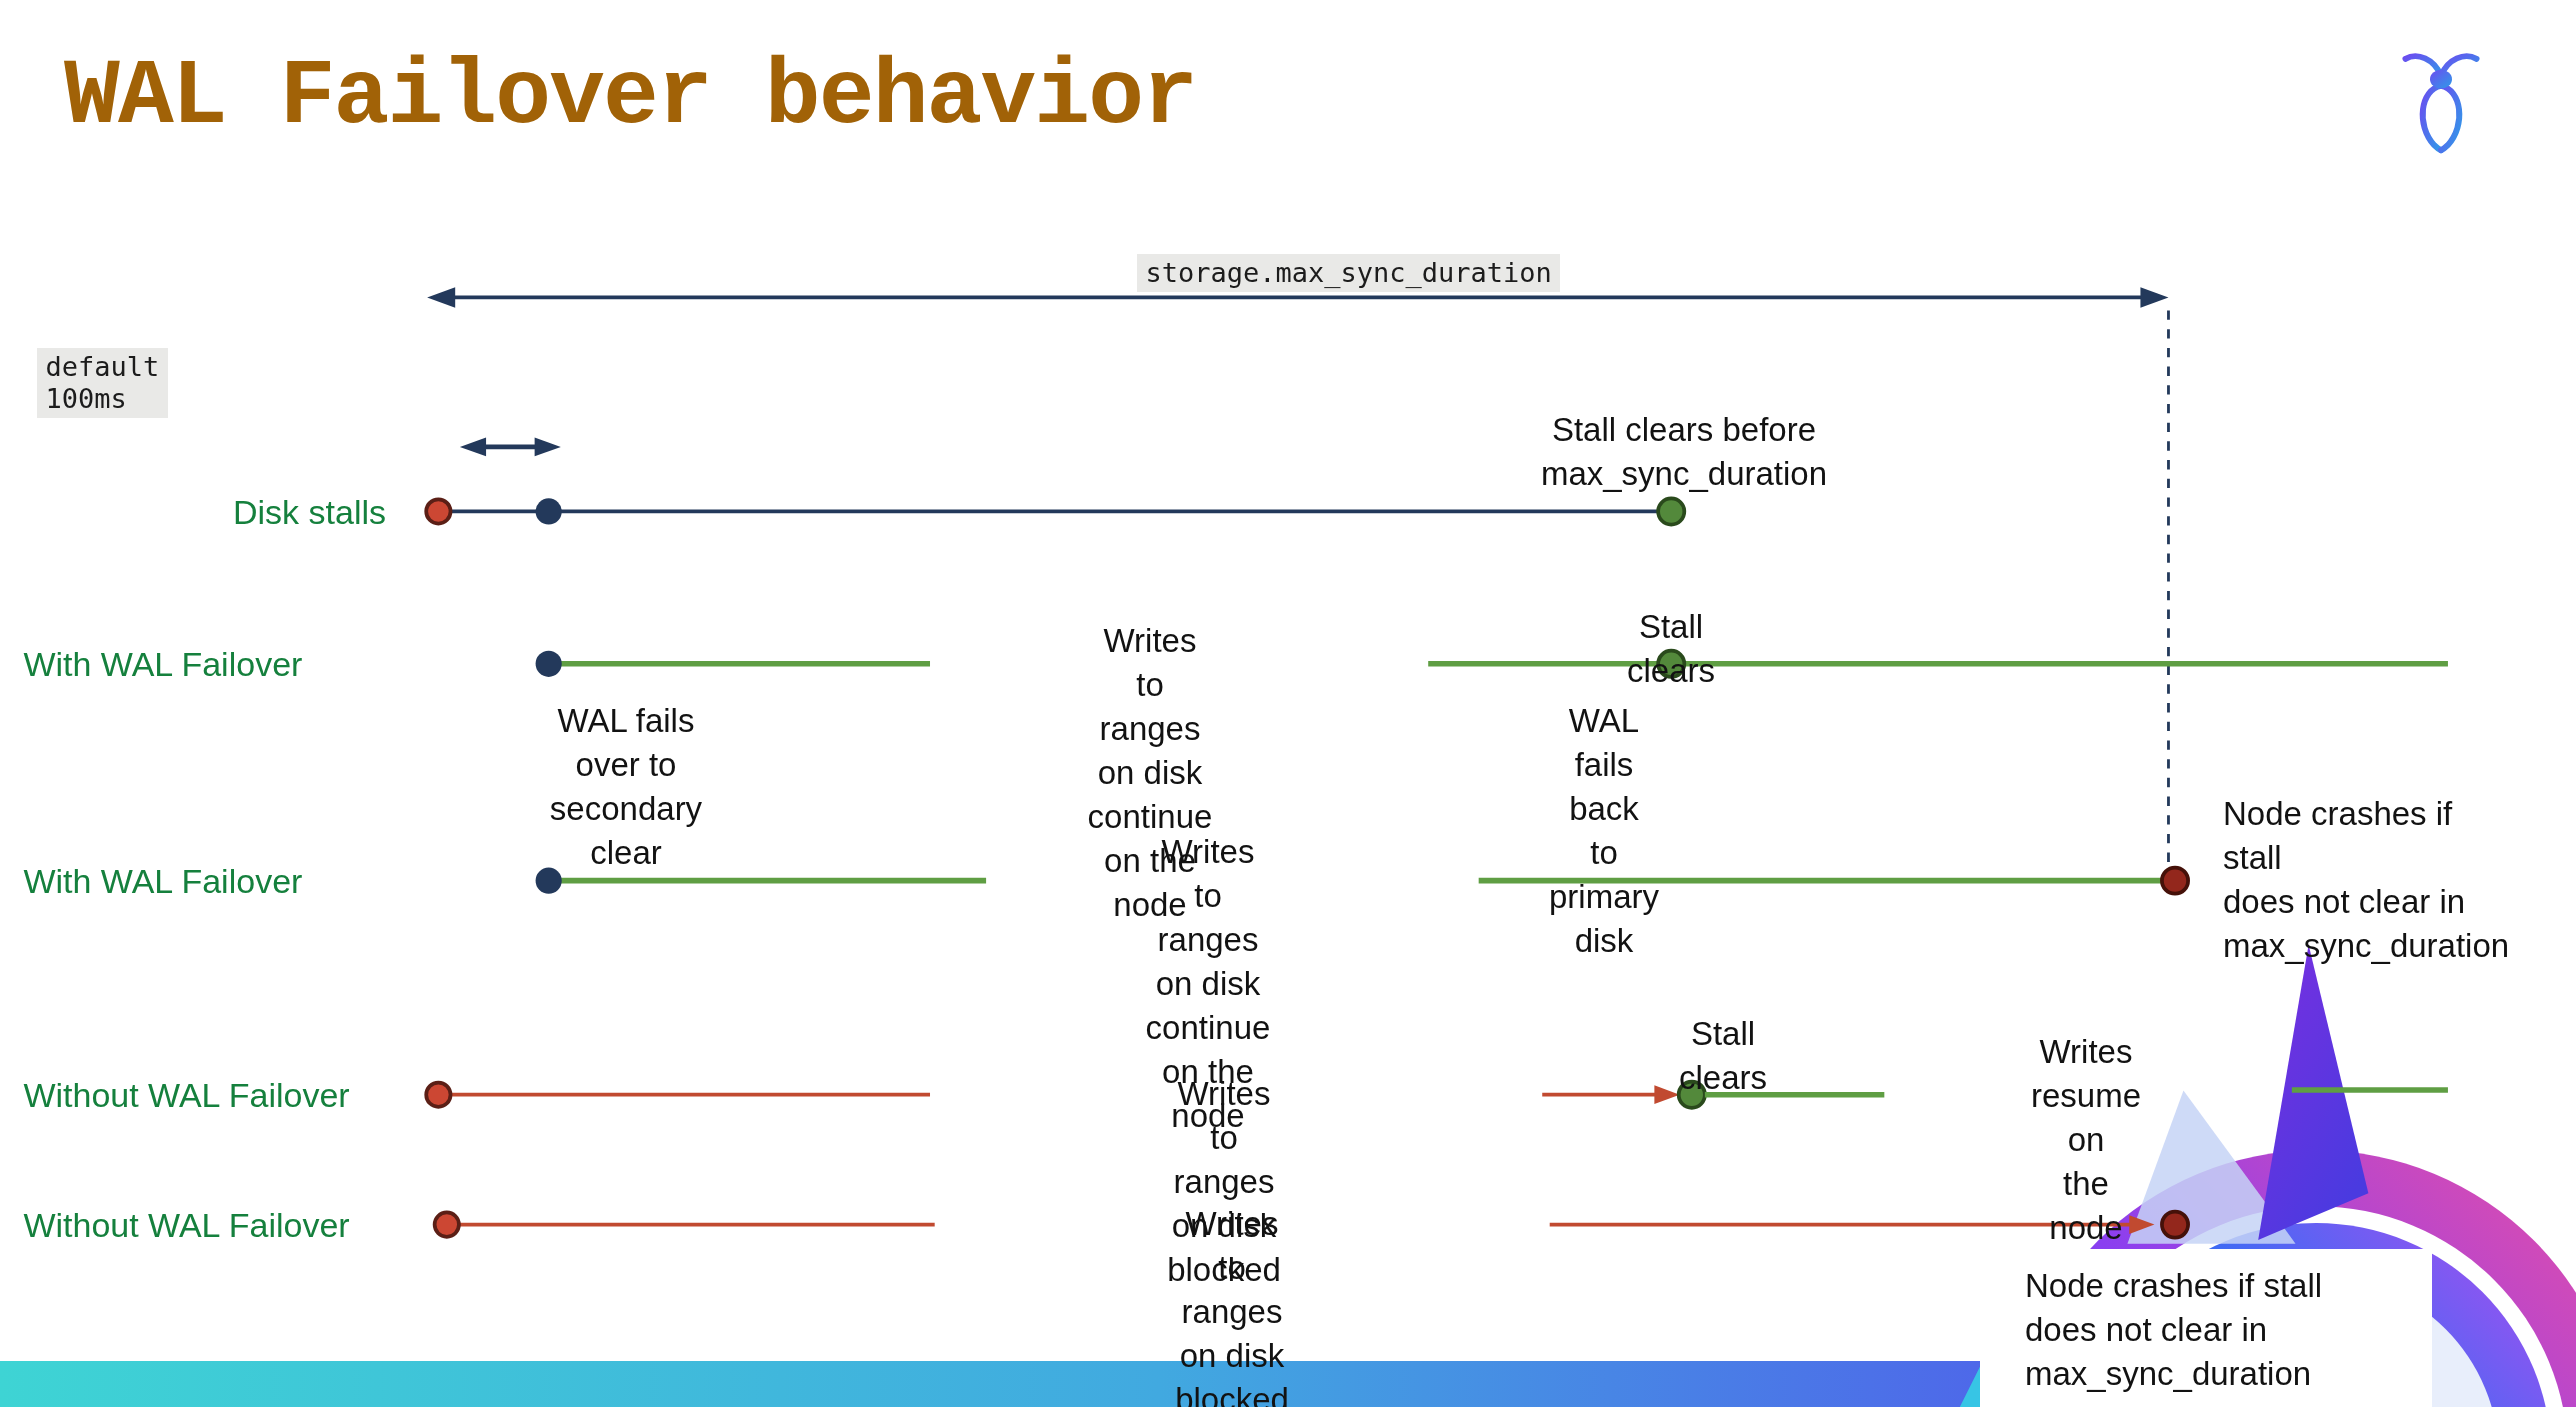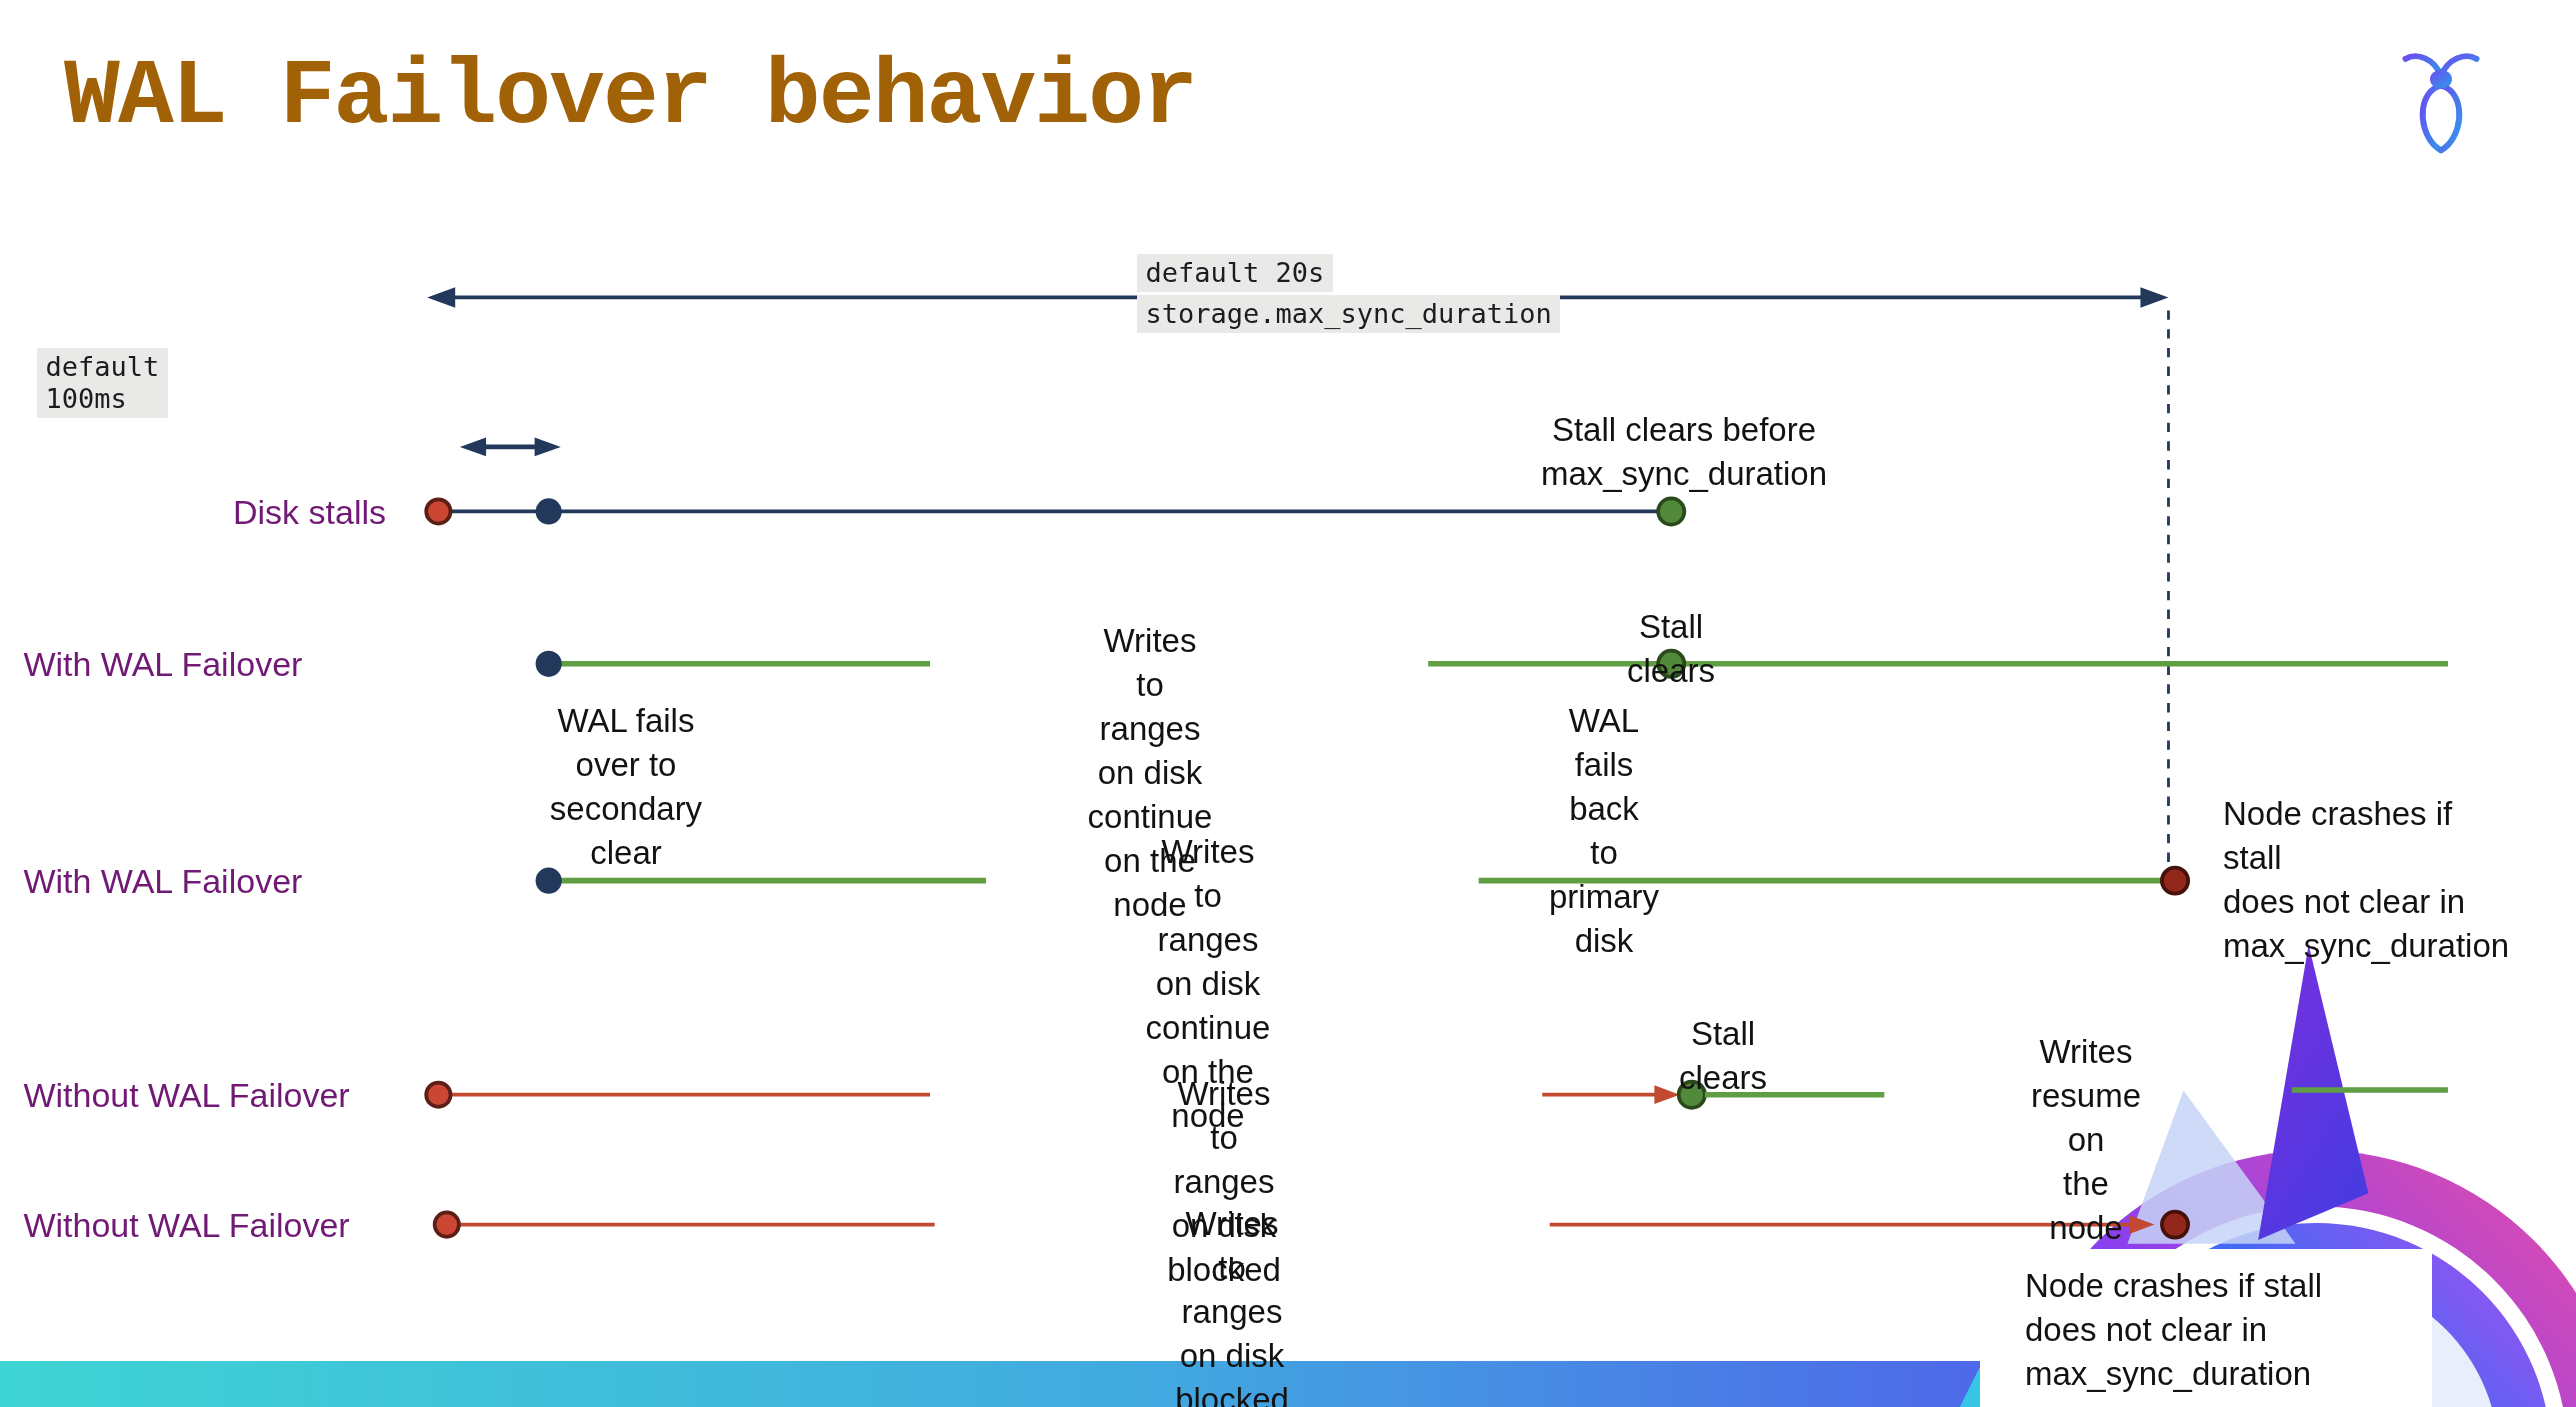--- a/index.html
+++ b/index.html
@@ -9,21 +9,21 @@
     position: relative; overflow: hidden;
     font-family: "Liberation Sans", sans-serif;
     color: #121212;
   }
   .abs { position: absolute; }
   .txt {
     font-size: 33px; line-height: 44px; color: #121212;
     white-space: pre-wrap;
   }
   .center { transform: translateX(-50%); text-align: center; }
-  .row-label { font-size: 34px; line-height: 40px; color: #701a75; white-space: nowrap; }
+  .row-label { font-size: 34px; line-height: 40px; color: #15803d; white-space: nowrap; }
   .title {
     left: 64px; top: 45px;
     font-family: Liberation Mono, monospace;
     font-size: 93px; font-weight: 800; letter-spacing: -1.9px;
     color: #a16207; white-space: nowrap;
   }
   .mono {
     font-family: "DejaVu Sans Mono", monospace;
     font-size: 27px; line-height: 32px; color: #1c1c1c;
     z-index: 6;
@@ -152,21 +152,20 @@
       <path d="M50 34 C42 14 22 6 8 14"></path>
       <path d="M50 34 C58 14 78 6 92 14"></path>
       <path d="M50 46 C26 50 20 92 42 116 C46 120 50 122 50 122"></path>
       <path d="M50 46 C74 50 80 92 58 116 C54 120 50 122 50 122"></path>
       <path d="M50 52 L50 118" stroke-width="5"></path>
     </g>
     <ellipse cx="50" cy="38" rx="13" ry="11" fill="url(#lg)"></ellipse>
   </svg>
 
   <div class="abs mono" style="left:1137px; top:254px;">
-    <div class="mline"><span>default 20s</span></div>
     <div class="mline"><span>storage.max_sync_duration</span></div>
   </div>
   <div class="abs mono" style="left:37px; top:348px;">
     <div class="mline"><span>default 100ms</span></div>
   </div>
 
   <div class="abs row-label" style="left:0; top:492px; width:386px; text-align:right;">Disk stalls</div>
   <div class="abs row-label" style="left:23.4px; top:644px;">With WAL Failover</div>
   <div class="abs row-label" style="left:23.4px; top:861px;">With WAL Failover</div>
   <div class="abs row-label" style="left:23.4px; top:1075px;">Without WAL Failover</div>

